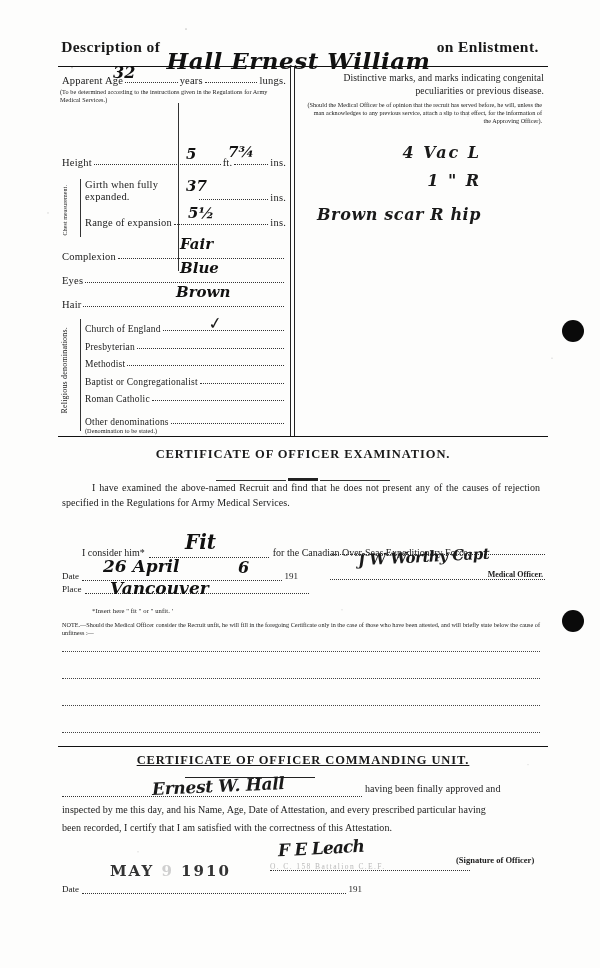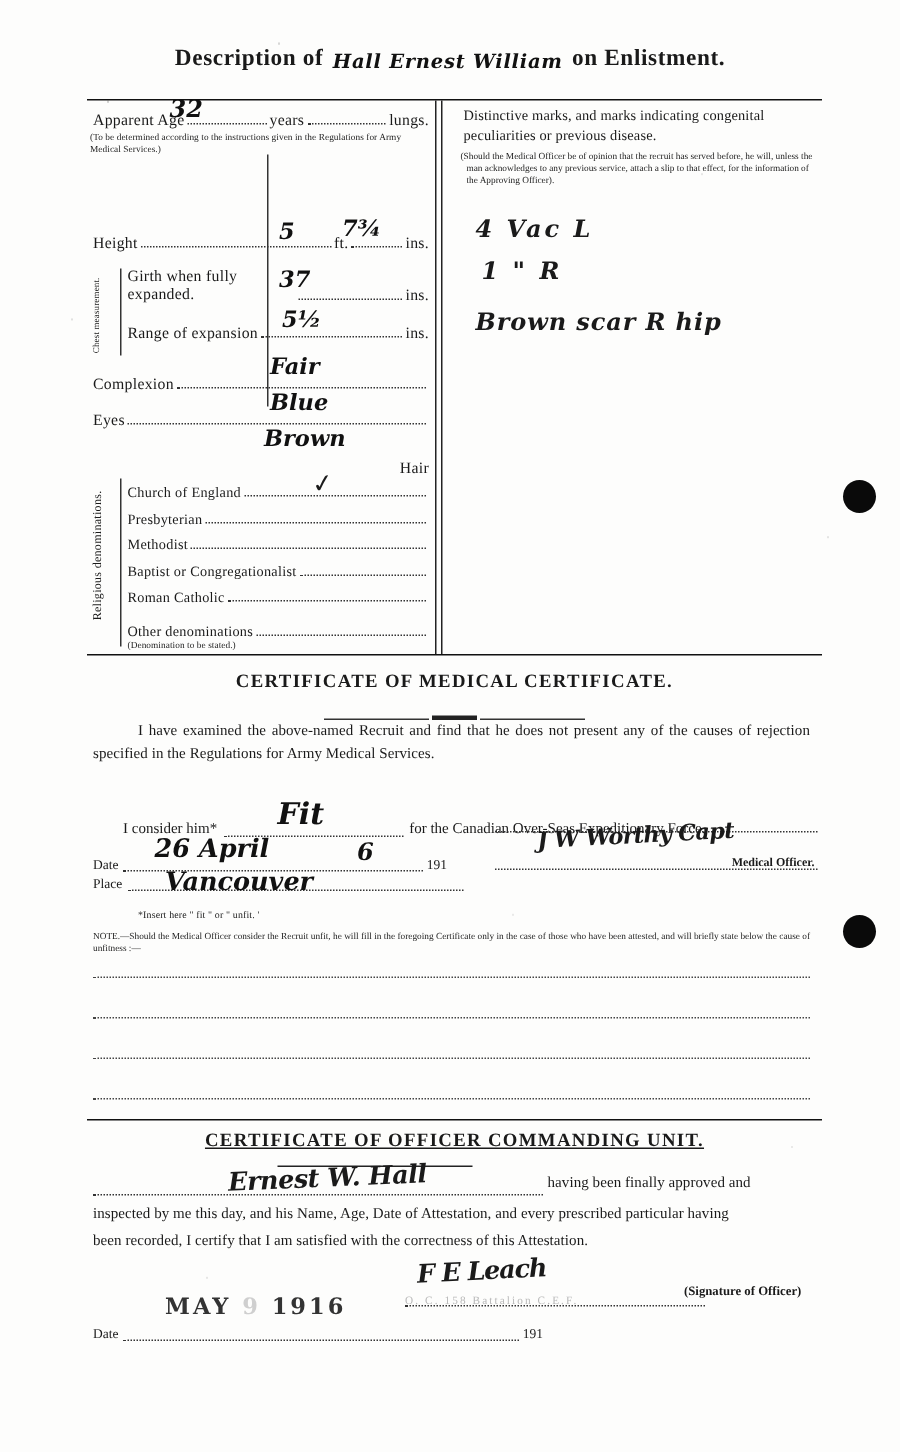--- a/index.html
+++ b/index.html
@@ -47,24 +47,24 @@
     white-space: nowrap;
   }
   .hw {
     font-family: "DejaVu Serif", serif;
     font-style: italic;
     font-weight: bold;
     color: #111;
     letter-spacing: .5px;
   }
   .title .hw {
-    font-size: 13px;
+    font-size: 23px;
     padding: 0 2px;
     position: relative;
-    top: 2px;
+    top: 17px;
   }
 
   
   .utable {
     position: absolute;
     left: 58px;
     top: 66px;
     width: 490px;
     height: 369px;
     border-top: 1.6px solid #111;
@@ -72,21 +72,21 @@
   }
   .utable .divider {
     position: absolute;
     top: 0; bottom: 0;
     left: 232px;
     border-left: 1.1px solid #222;
     border-right: 1.1px solid #222;
     width: 3px;
   }
   .left-col  { position: absolute; left: 0;   top: 0; width: 230px; height: 100%; }
-  .right-col { position: absolute; left: 245px; top: 0; width: 245px; height: 100%; }
+  .right-col { position: absolute; left: 245px; top: 0; width: 245px; height: 100%; text-align: right; }
 
   .row-label { font-size: 10.5px; letter-spacing: .2px; }
   .finepr {
     font-size: 6.2px;
     line-height: 8.2px;
     letter-spacing: .05px;
   }
   .dots {
     flex: 1;
     border-bottom: 1px dotted #333;
@@ -127,21 +127,21 @@
     white-space: nowrap;
   }
   .brace-line {
     position: absolute;
     left: 0; top: 0; bottom: 0;
     border-left: 1px solid #333;
   }
 
   .complexion-row { position: absolute; left: 4px; top: 180px; width: 224px; }
   .eyes-row       { position: absolute; left: 4px; top: 204px; width: 224px; }
-  .hair-row       { position: absolute; left: 4px; top: 240px; width: 224px; flex-direction: column; }
+  .hair-row       { position: absolute; left: 4px; top: 228px; width: 224px; }
 
   .hw-val {
     position: absolute;
     font-family: "DejaVu Serif", serif;
     font-style: italic;
     font-weight: bold;
     font-size: 15px;
     color: #111;
   }
 
@@ -375,21 +375,21 @@
       <div class="rc-head">Distinctive marks, and marks indicating congenital peculiarities or previous disease.</div>
       <div class="rc-fine">(Should the Medical Officer be of opinion that the recruit has served before, he will, unless the man acknowledges to any previous service, attach a slip to that effect, for the information of the Approving Officer).</div>
       <div class="marks">
         <div>4 Vac L</div>
         <div class="l2">1  "   R</div>
         <div class="l3">Brown scar R hip</div>
       </div>
     </div>
   </div>
 
-  <div class="sec-head" style="top:447px;">CERTIFICATE OF MEDICAL CERTIFICATE.</div>
+  <div class="sec-head" style="top:447px;">CERTIFICATE OF OFFICER EXAMINATION.</div>
   <div class="orn" style="top:470px;">
     <span></span><span class="thick"></span><span></span>
   </div>
 
   <div class="para indent" style="top:481px;">I have examined the above-named Recruit and find that he does not present any of the causes of rejection specified in the Regulations for Army Medical Services.</div>
 
   <div class="consider" style="top:545px;">
     <span>I consider him*</span>
     <span class="dline" style="width:120px; margin:0 4px;"></span>
     <span>for the Canadian Over-Seas Expeditionary Force.</span>
@@ -445,21 +445,21 @@
   <div style="position:absolute; left:270px; top:858px; width:200px;">
     <span class="dline" style="display:block;"></span>
   </div>
   <div class="sig3">F E Leach</div>
   <div class="ghost">O. C. 158 Battalion C.E.F.</div>
   <div style="position:absolute; left:456px; top:855px; font-size:8.5px; font-weight:bold;">(Signature of Officer)</div>
 
   <div class="stamp">
     <span>MAY</span>
     <span class="faded">9</span>
-    <span>1916</span>
+    <span>1910</span>
   </div>
 
   <div style="position:absolute; left:62px; top:881px; width:300px;">
     <span class="oc-line" style="font-size:9px;">
       <span>Date</span>
       <span class="dline" style="flex:1; margin:0 3px;"></span>
       <span>191</span>
     </span>
   </div>
 

